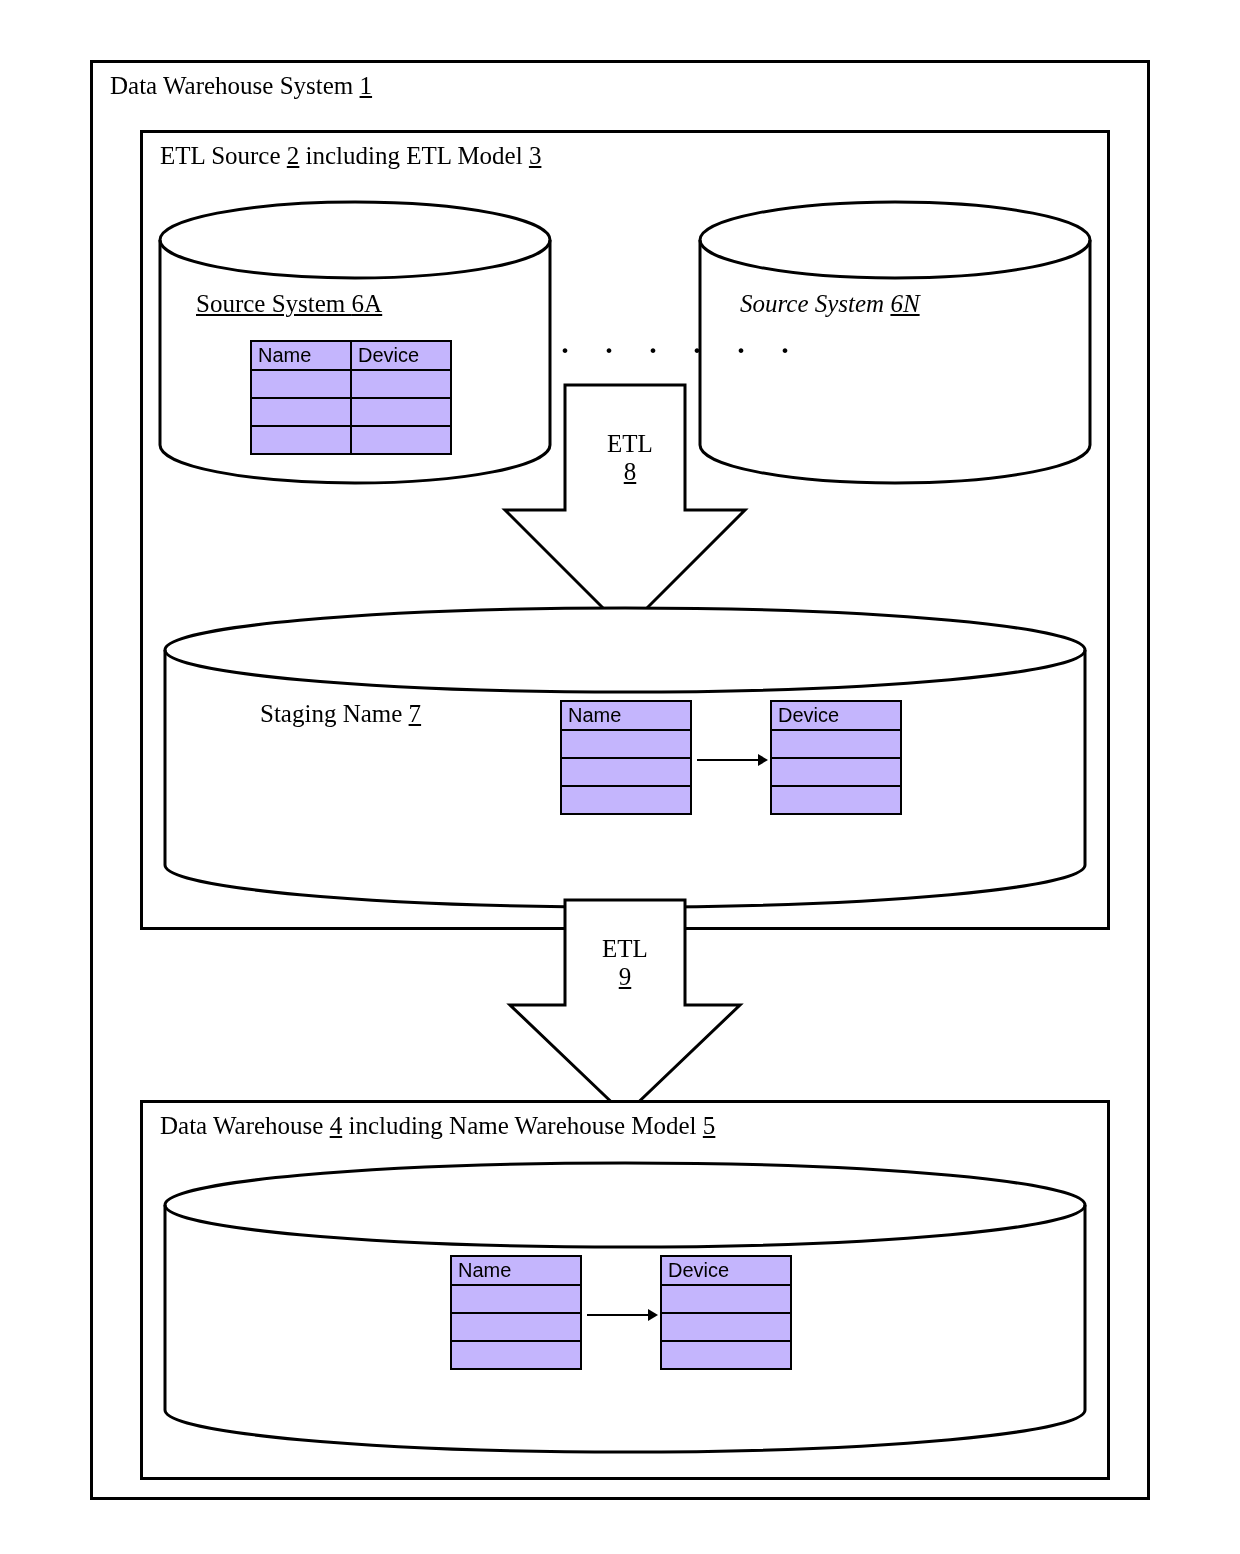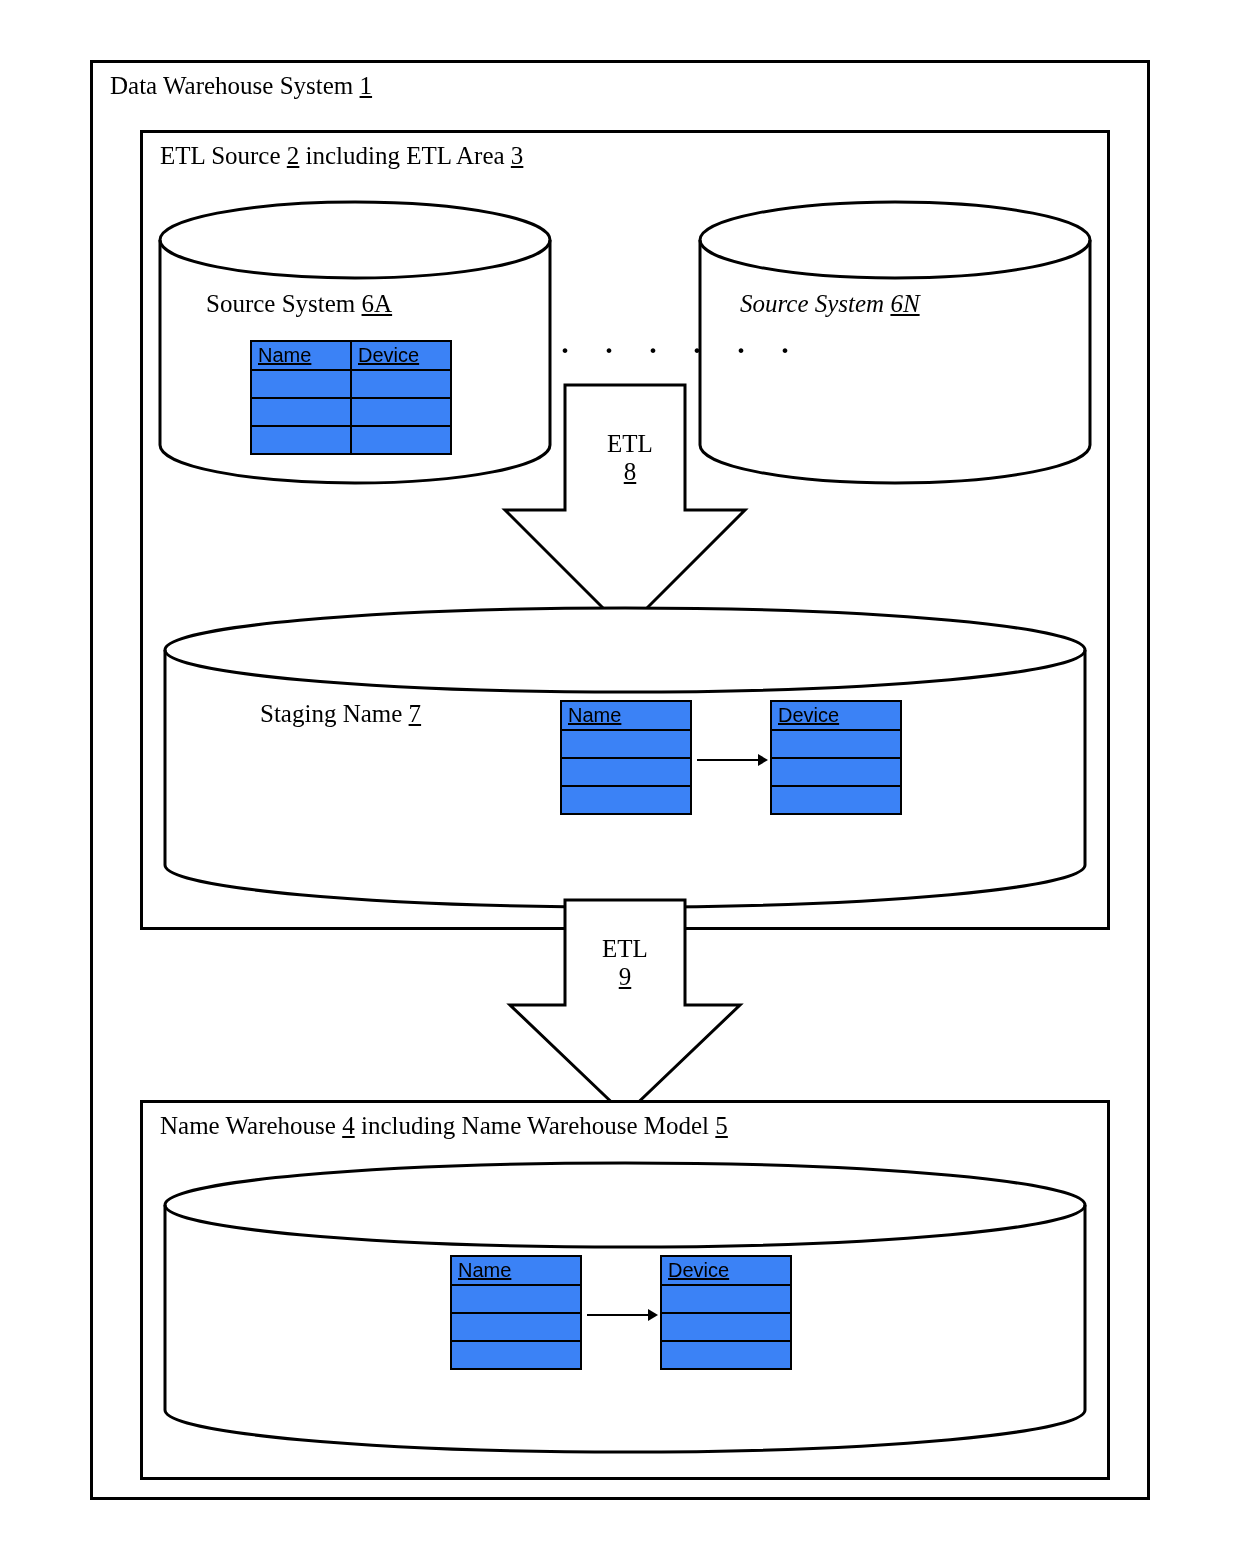--- a/index.html
+++ b/index.html
@@ -11,22 +11,21 @@
     width: 1240px;
     height: 1554px;
     position: relative;
   }
   .abs { position: absolute; }
   .box { border: 3px solid #000; background: #fff; }
   .label { font-size: 25px; }
   .u { text-decoration: underline; }
   table.mini {
     border-collapse: collapse;
-    background: #3b82f6;
-    text-decoration: underline;
+    background: #c4b5fd;
   }
   table.mini td, table.mini th {
     border: 2px solid #000;
     font-size: 20px;
     font-family: Arial, Helvetica, sans-serif;
     font-weight: normal;
     text-align: left;
     padding: 2px 6px;
     height: 28px;
   }
@@ -42,30 +41,30 @@
 
 <div class="abs box" style="left:90px; top:60px; width:1060px; height:1440px;">
 </div>
 <div class="abs label" style="left:110px; top:72px;">
   <span>Data Warehouse System </span><span class="u">1</span>
 </div>
 
 <div class="abs box" style="left:140px; top:130px; width:970px; height:800px;">
 </div>
 <div class="abs label" style="left:160px; top:142px;">
-  <span>ETL Source </span><span class="u">2</span><span> including ETL Area </span><span class="u">3</span>
+  <span>ETL Source </span><span class="u">2</span><span> including ETL Model </span><span class="u">3</span>
 </div>
 
 <svg class="abs" style="left:155px; top:200px;" width="400" height="290">
   <ellipse cx="200" cy="40" rx="195" ry="38" fill="#fff" stroke="#000" stroke-width="3"></ellipse>
   <line x1="5" y1="40" x2="5" y2="245" stroke="#000" stroke-width="3"></line>
   <line x1="395" y1="40" x2="395" y2="245" stroke="#000" stroke-width="3"></line>
   <path d="M 5 245 A 195 38 0 0 0 395 245" fill="none" stroke="#000" stroke-width="3"></path>
 </svg>
-<div class="abs label" style="left:206px; top:290px;">
+<div class="abs label" style="left:196px; top:290px;text-decoration:underline;">
   <span>Source System </span><span class="u">6A</span>
 </div>
 <table class="abs mini" style="left:250px; top:340px;">
   <tbody>
       <tr>
     <th style="width:100px;">Name</th>
     <th style="width:100px;">Device</th>
   </tr>
   <tr>
         <td></td>
@@ -154,21 +153,21 @@
   <path d="M 65 5 L 185 5 L 185 110 L 240 110 L 125 220 L 10 110 L 65 110 Z" fill="#fff" stroke="#000" stroke-width="3"></path>
 </svg>
 <div class="abs label" style="left:585px; top:935px; text-align:center; width:80px;">
   <span>ETL</span><br>
   <span class="u">9</span>
 </div>
 
 <div class="abs box" style="left:140px; top:1100px; width:970px; height:380px;">
 </div>
 <div class="abs label" style="left:160px; top:1112px;">
-  <span>Name Warehouse </span><span class="u">4</span><span> including Name Warehouse Model </span><span class="u">5</span>
+  <span>Data Warehouse </span><span class="u">4</span><span> including Name Warehouse Model </span><span class="u">5</span>
 </div>
 
 <svg class="abs" style="left:160px; top:1160px;" width="930" height="300">
   <ellipse cx="465" cy="45" rx="460" ry="42" fill="#fff" stroke="#000" stroke-width="3"></ellipse>
   <line x1="5" y1="45" x2="5" y2="250" stroke="#000" stroke-width="3"></line>
   <line x1="925" y1="45" x2="925" y2="250" stroke="#000" stroke-width="3"></line>
   <path d="M 5 250 A 460 42 0 0 0 925 250" fill="none" stroke="#000" stroke-width="3"></path>
 </svg>
 
 <table class="abs mini" style="left:450px; top:1255px;">

